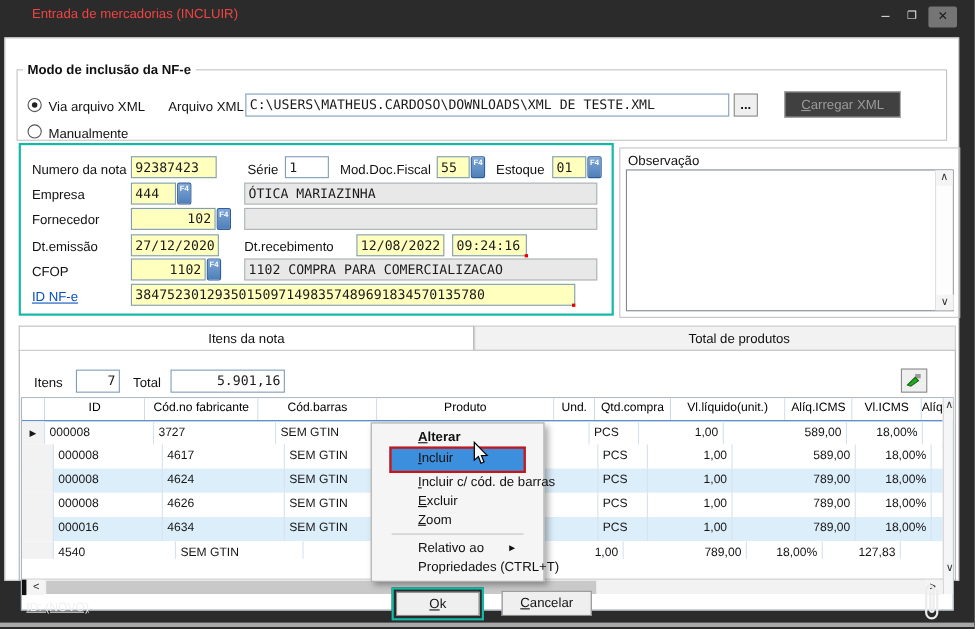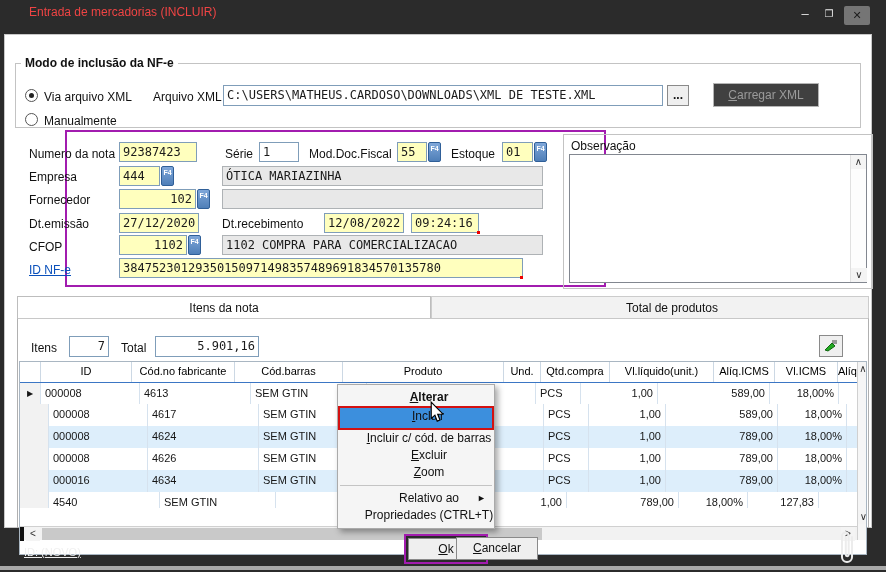--- a/index.html
+++ b/index.html
@@ -16,38 +16,38 @@
   .lbl{font-size:12px;color:#111;white-space:nowrap;}
   .radio{width:13px;height:13px;border:1px solid #555;border-radius:50%;background:#fff;}
   .radio .dot{position:absolute;left:3px;top:3px;width:5px;height:5px;border-radius:50%;background:#222;}
   .field{border:1px solid #7f9db9;background:#fff;font-family:"DejaVu Sans Mono",monospace;font-size:12px;color:#1a1a1a;line-height:18px;padding:0 3px;overflow:hidden;white-space:nowrap;}
   .yellow{background:#ffffbe;}
   .gray{background:#e8e8e8;border-color:#aeb2b5;}
   .rt{text-align:right;}
   .btn{background:#efefef;border:1px solid #8a8a8a;font-size:12px;color:#111;text-align:center;cursor:default;}
   .btn.disabled{background:#404040;color:#9a9a9a;border-color:#b5b5b5;}
   .f4{background:linear-gradient(#7fa7d9,#4f7fb8);border:1px solid #2f5f98;border-radius:2px;color:#fff;font-size:7px;font-weight:bold;line-height:8px;text-align:center;width:13px;height:20px;word-break:break-all;padding-top:2px;}
-  .redbox{border:2px solid #a21caf;margin-left:48px;}
+  .redbox{border:2px solid #14b8a6;}
   .reddot{width:3px;height:3px;background:#e00;}
   .link{color:#0a50bb;text-decoration:underline;font-size:12px;}
   
   .tab{font-size:12px;text-align:center;line-height:22px;color:#111;}
   .tab.active{background:#fff;border:1px solid #bdbdbd;border-bottom:none;}
   .tab.inactive{background:#f2f2f2;border:1px solid #cccccc;padding-left:44px;}
   
   .trow{display:flex;position:absolute;left:0;width:837px;background:#fff;}
   .trow.alt{background:#ddeefb;}
   .trow.selected{border-top:1px solid #3b76c4;border-bottom:1px solid #3b76c4;}
   .tc{height:22px;line-height:21px;overflow:hidden;border-right:1px solid #d6e2ee;padding:0 4px;font-size:11px;color:#161616;flex:none;white-space:nowrap;}
   .hc{height:20px;line-height:19px;text-align:center;border-right:1px solid #ccd8e4;border-bottom:1px solid #b9c7d6;background:#fff;font-size:11px;flex:none;overflow:hidden;white-space:nowrap;}
   .csel{width:20px;} .cid{width:90px;} .cfab{width:102px;} .cbar{width:107px;} .cprod{width:160px;}
   .cund{width:36px;} .cqtd{width:68px;} .cvl{width:103px;} .cal{width:60px;} .cvi{width:62px;} .cipi{width:29px;border-right:none;}
   .sb{background:#f4f4f4;color:#333;text-align:center;font-size:10px;}
   
-  #menu{background:#f5f5f5;border:1px solid #aaa;box-shadow:3px 3px 6px rgba(0,0,0,.35);padding:4px 0;text-align:center;}
+  #menu{background:#f5f5f5;border:1px solid #aaa;box-shadow:3px 3px 6px rgba(0,0,0,.35);padding:4px 16px;}
   .mi{position:relative;height:17px;line-height:17px;padding-left:26px;font-size:12px;color:#111;white-space:nowrap;}
   .mi.bold{font-weight:bold;}
   .mi.hl{background:#3c8fdd;border:2px solid #d31111;height:20px;line-height:16px;padding-left:24px;}
   .msep{height:1px;background:#c4c4c4;margin:4px 2px;}
   .marrow{position:absolute;right:8px;top:0;font-size:9px;}
   
   .footlink{color:#f0f0f0;font-size:11px;text-decoration:underline;}
   u{text-decoration:underline;}
 </style>
 </head>
@@ -151,21 +151,21 @@
         <div class="hc cqtd">Qtd.compra</div>
         <div class="hc cvl">Vl.líquido(unit.)</div>
         <div class="hc cal">Alíq.ICMS</div>
         <div class="hc cvi">Vl.ICMS</div>
         <div class="hc cipi">Alíq.IPI</div>
       </div>
 
       <div class="trow selected" style="top:20px;">
         <div class="tc csel" style="padding:0;text-align:center;font-size:8px;background:#f2f2f2;">▶</div>
         <div class="tc cid">000008</div>
-        <div class="tc cfab">4613</div>
+        <div class="tc cfab">3727</div>
         <div class="tc cbar">SEM GTIN</div>
         <div class="tc cprod"></div>
         <div class="tc cund">PCS</div>
         <div class="tc cqtd rt">1,00</div>
         <div class="tc cvl rt">589,00</div>
         <div class="tc cal rt">18,00%</div>
         <div class="tc cvi rt">95,43</div>
 
       </div>
       <div class="trow" style="top:42px;">

